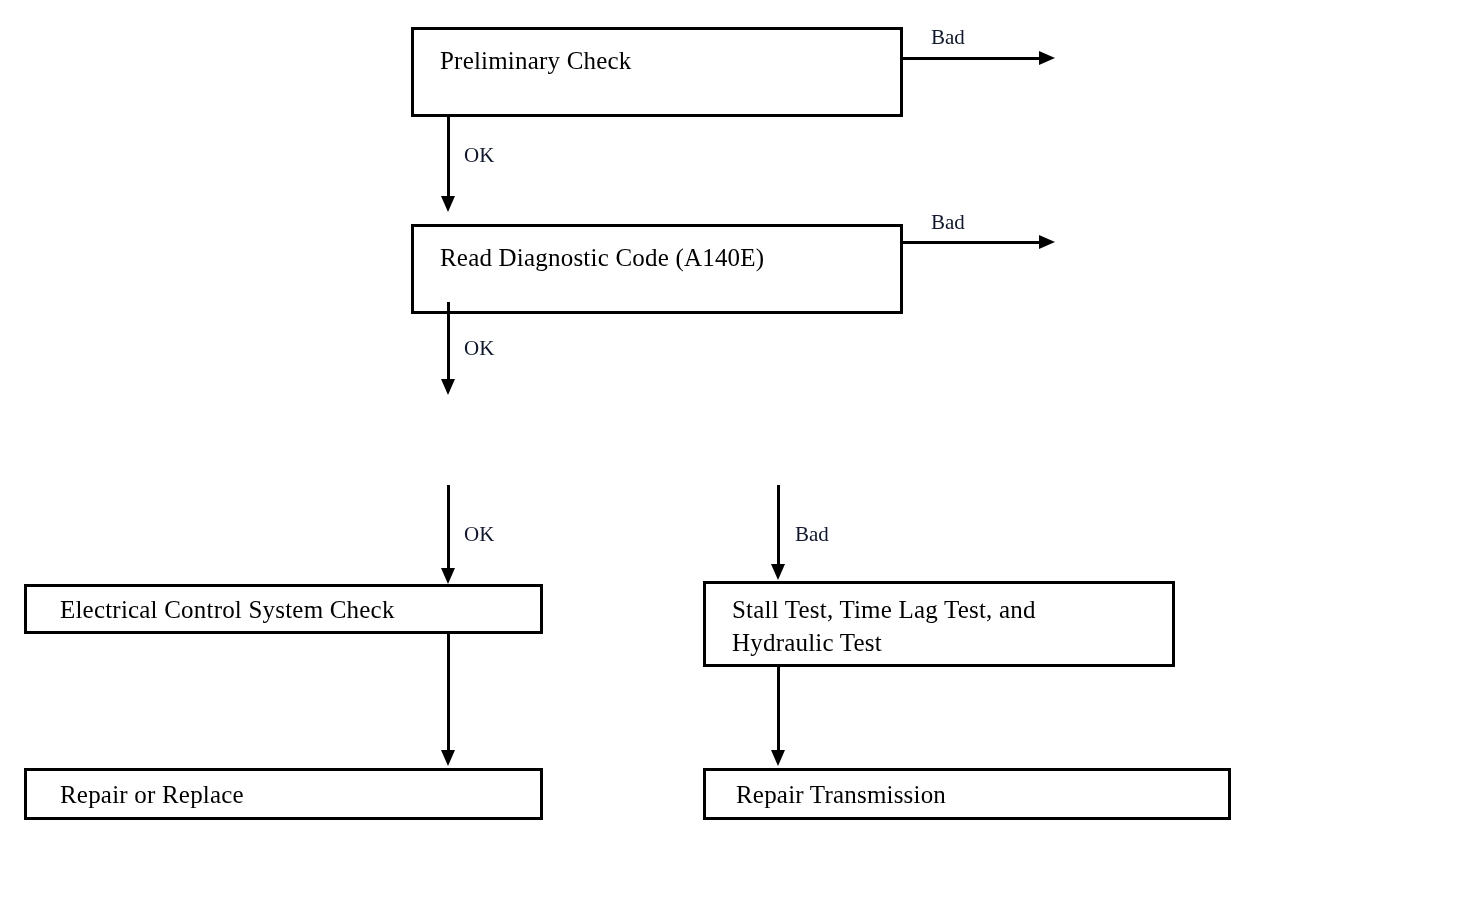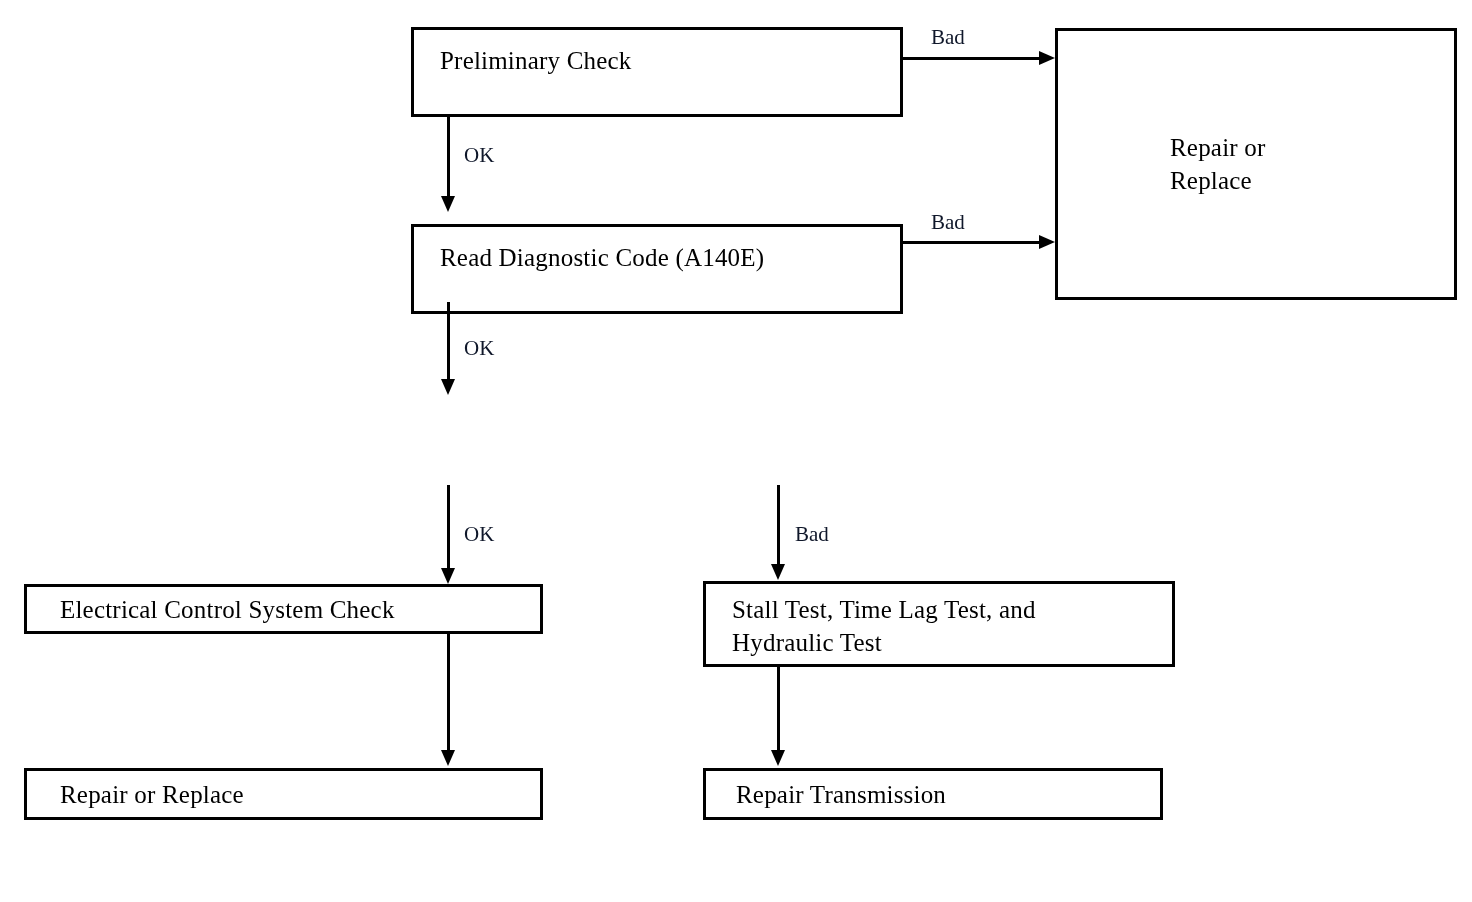--- a/index.html
+++ b/index.html
@@ -97,24 +97,20 @@
 
   <div class="hline" style="left:903px; top:241px; width:140px;"></div>
   <div class="arrow-right" style="left:1039px; top:235px;"></div>
   <div class="edge-label" style="left:931px; top:208px;">Bad</div>
 
   <div class="vline" style="left:447px; top:302px; height:82px;"></div>
   <div class="arrow-down" style="left:441px; top:379px;"></div>
   <div class="edge-label" style="left:464px; top:334px;">OK</div>
 
 
-  <div class="node align-mid" style="left:1055px; top:28px; width:402px; height:272px;">
-    <div class="label" style="left:112px;">Repair or
-Replace</div>
-  </div>
 
   <div class="vline" style="left:447px; top:485px; height:88px;"></div>
   <div class="arrow-down" style="left:441px; top:568px;"></div>
   <div class="edge-label" style="left:464px; top:520px;">OK</div>
 
   <div class="vline" style="left:777px; top:485px; height:84px;"></div>
   <div class="arrow-down" style="left:771px; top:564px;"></div>
   <div class="edge-label" style="left:795px; top:520px;">Bad</div>
 
   <div class="node align-mid" style="left:24px; top:584px; width:519px; height:50px;">
@@ -129,17 +125,17 @@
   <div class="vline" style="left:447px; top:634px; height:120px;"></div>
   <div class="arrow-down" style="left:441px; top:750px;"></div>
 
   <div class="vline" style="left:777px; top:667px; height:88px;"></div>
   <div class="arrow-down" style="left:771px; top:750px;"></div>
 
   <div class="node align-mid" style="left:24px; top:768px; width:519px; height:52px;">
     <div class="label" style="left:33px;">Repair or Replace</div>
   </div>
 
-  <div class="node align-mid" style="left:703px; top:768px; width:460px; height:52px;">
+  <div class="node align-mid" style="left:703px; top:768px; width:528px; height:52px;">
     <div class="label" style="left:30px;">Repair Transmission</div>
   </div>
 
 </div>
 
 </body></html>

